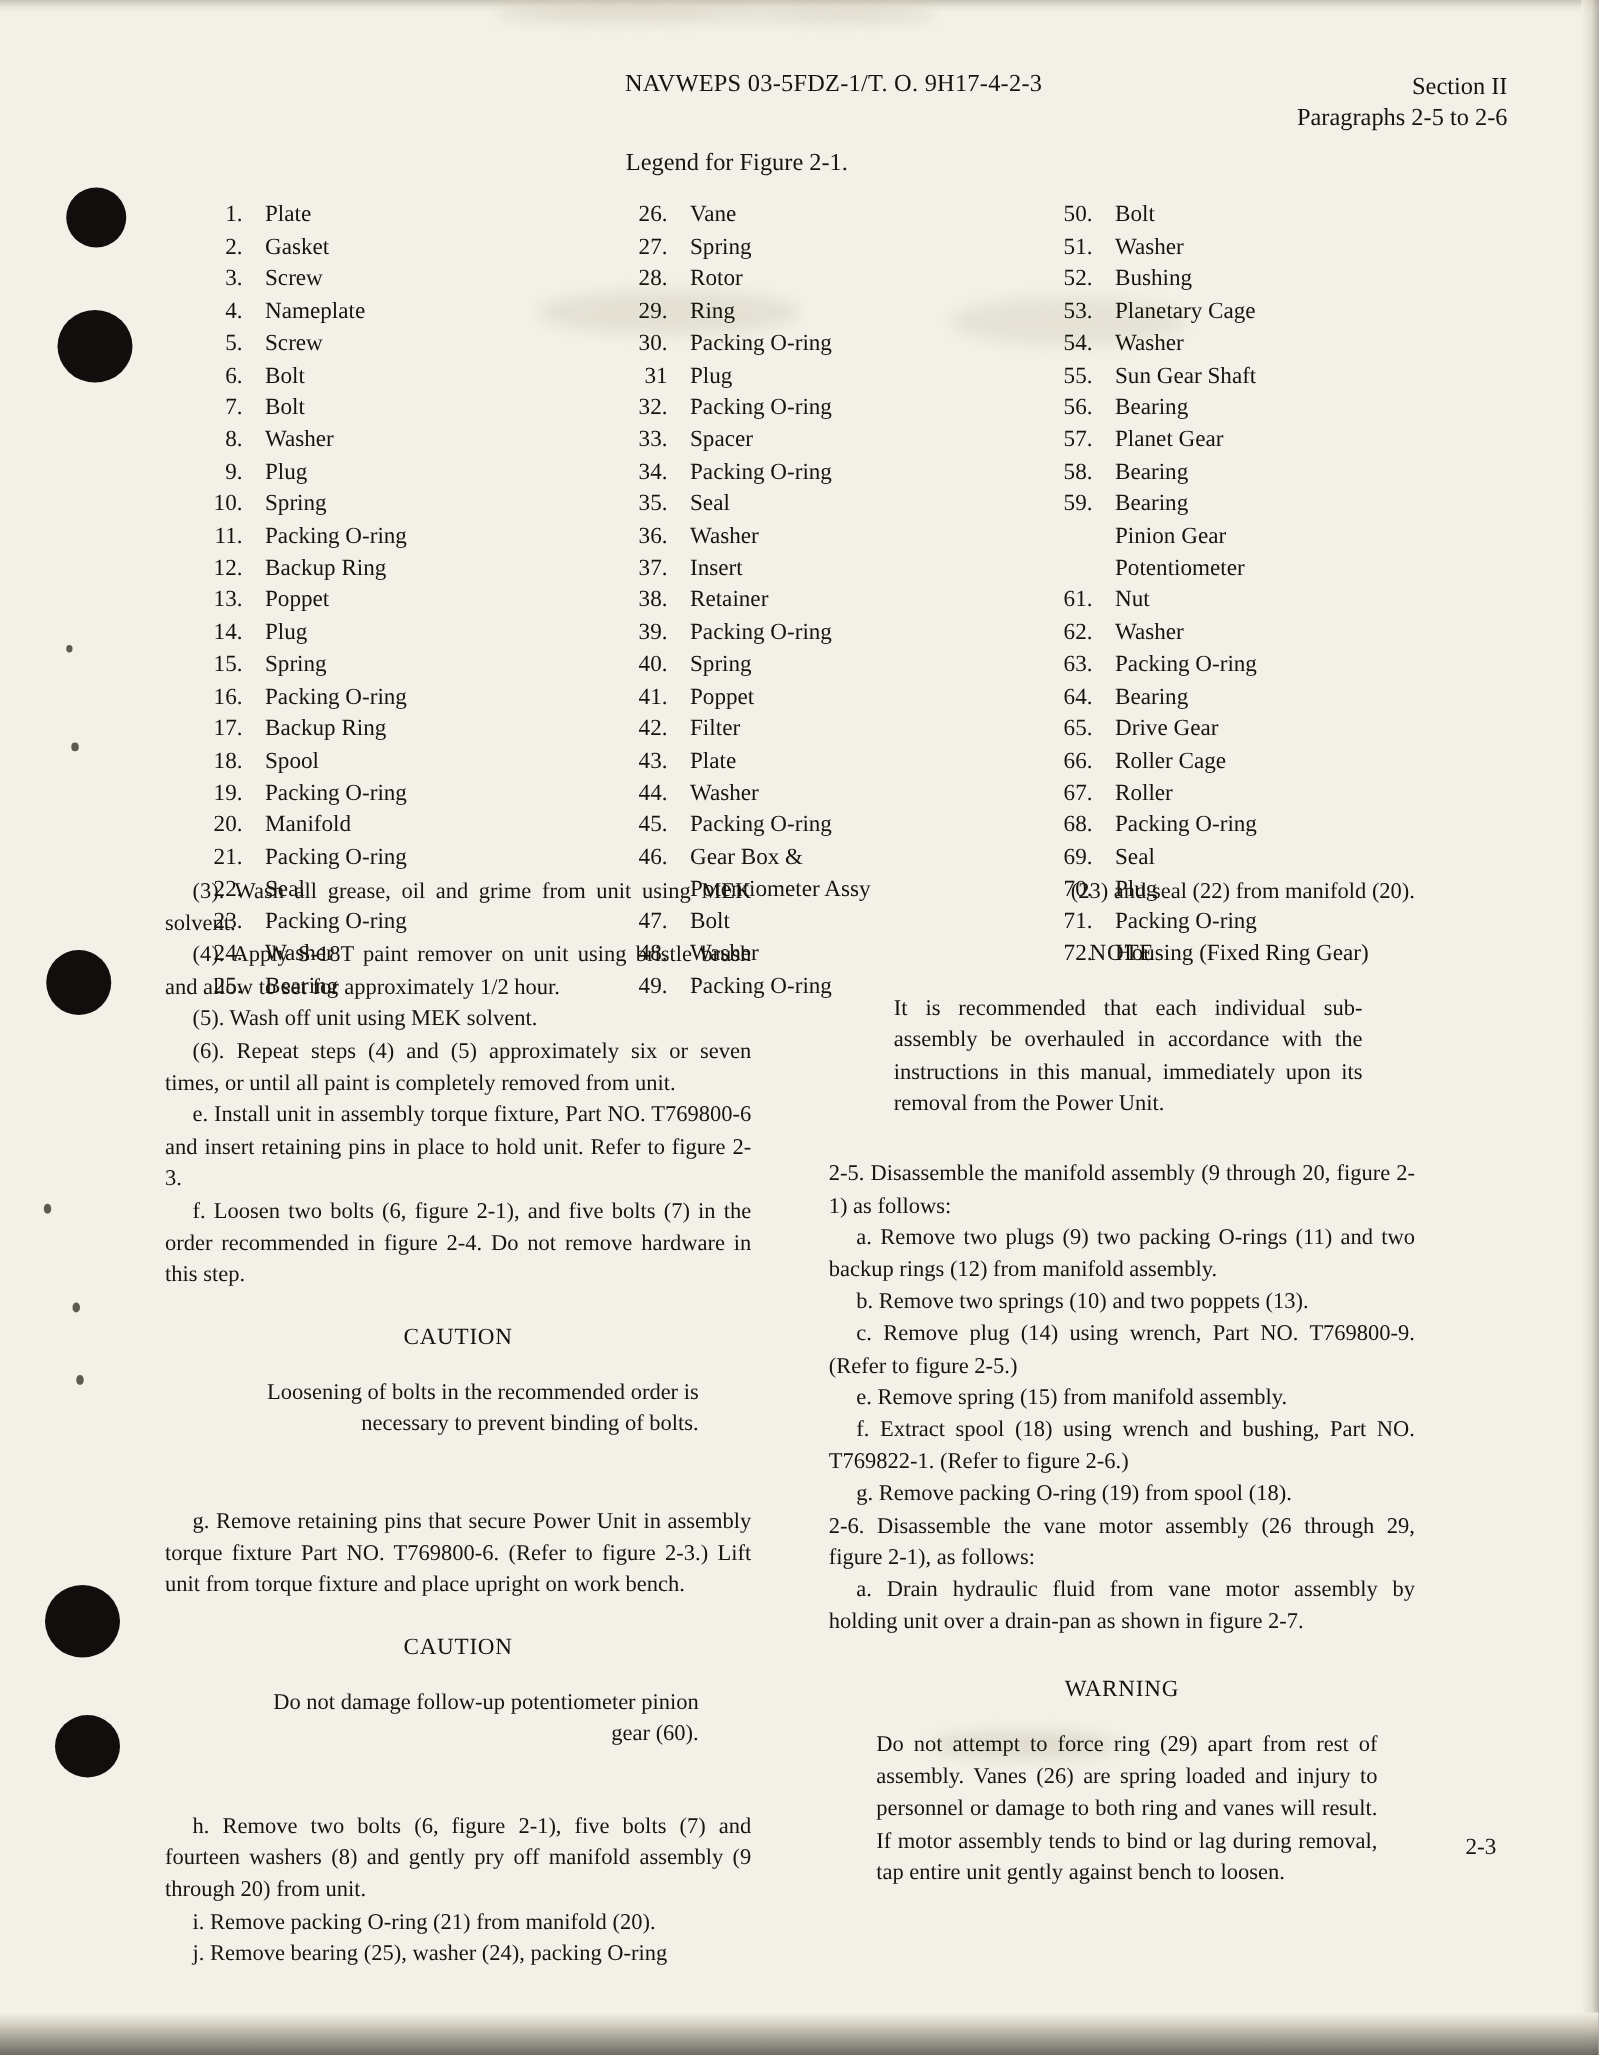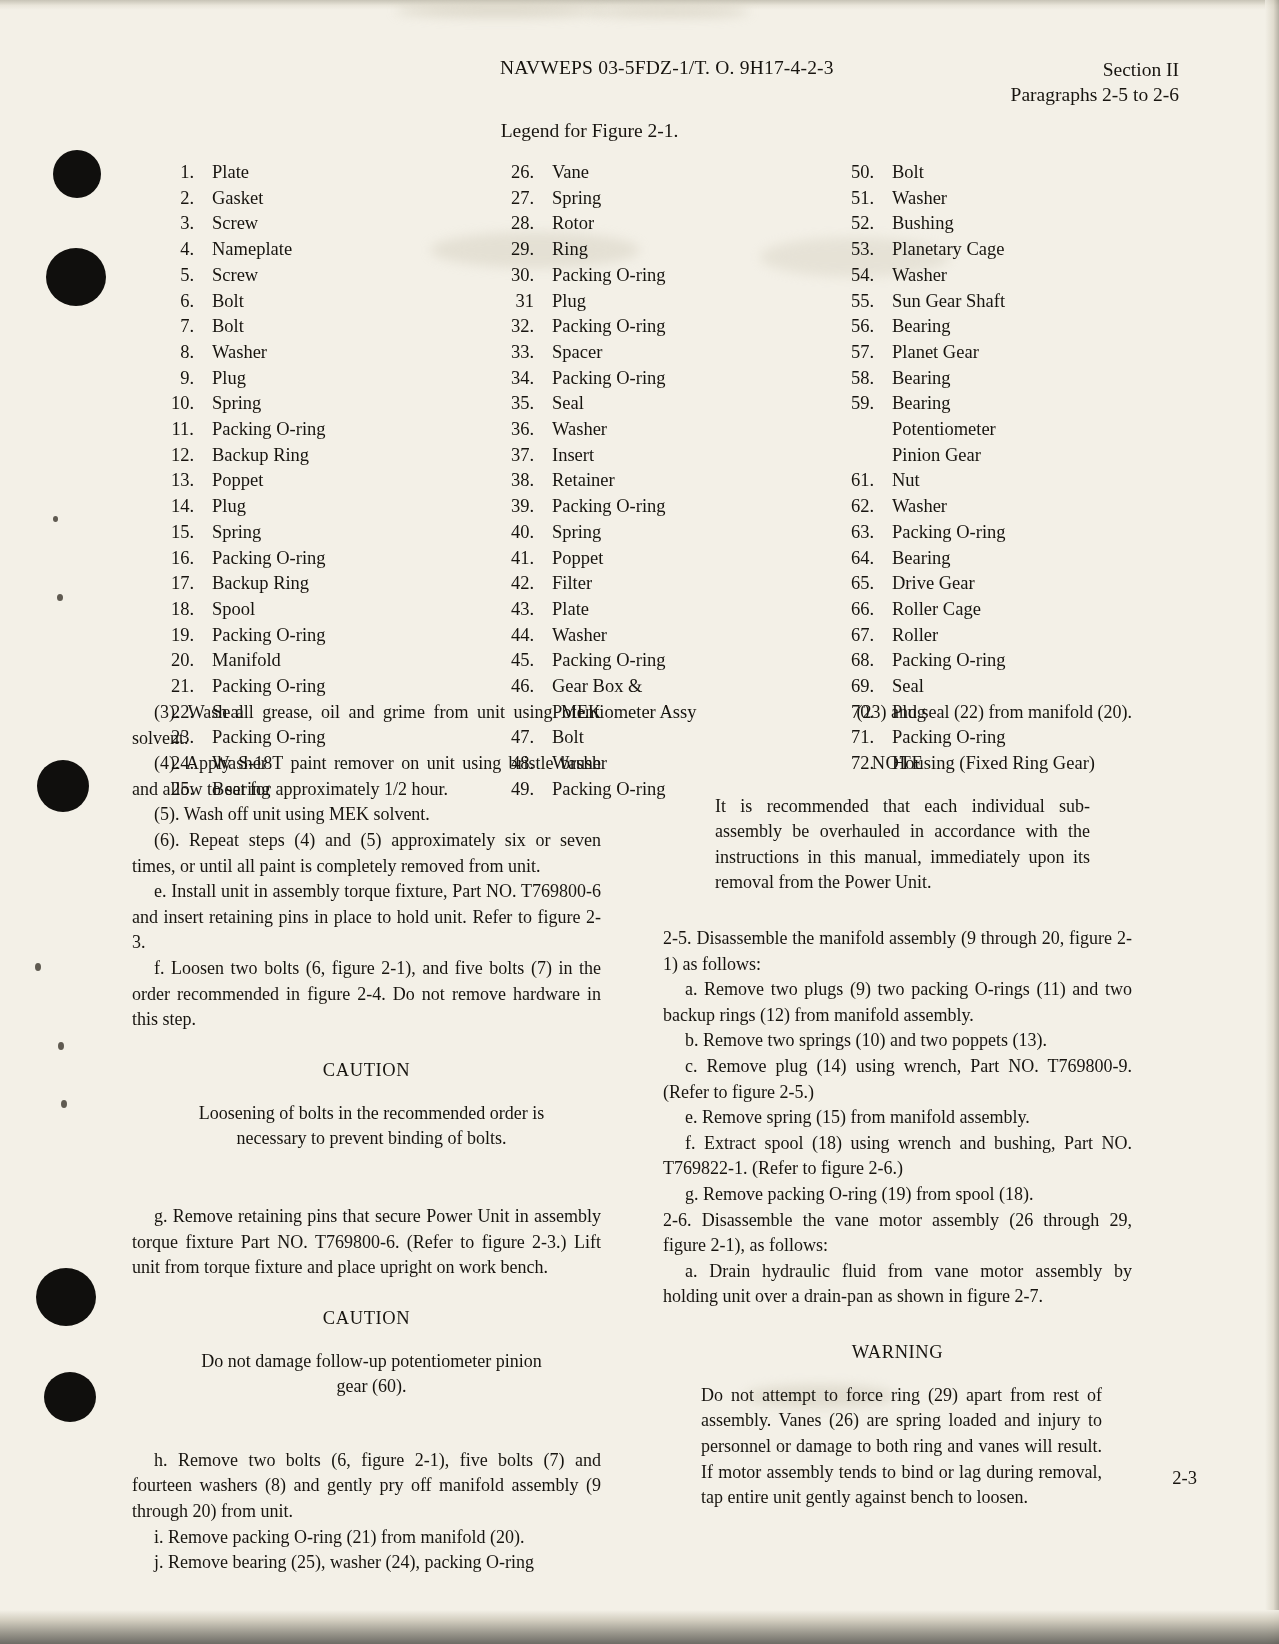--- a/index.html
+++ b/index.html
@@ -50,21 +50,21 @@
     background: #3a352c;
     border-radius: 50%;
     opacity: .8;
   }
   
   .hdr-left {
     position: absolute; left: 500px; top: 57px;
     font-size: 19.5px; letter-spacing: .2px; white-space: nowrap;
   }
   .hdr-right {
-    position: absolute; right: 100px; top: 57px;
+    position: absolute; right: 73px; top: 57px;
     text-align: right; font-size: 19.5px; line-height: 25px;
   }
   .legend-title {
     position: absolute; left: 0; top: 120px; width: 1279px;
     text-align: center; font-size: 19.5px;
     padding-right: 100px; box-sizing: border-box;
   }
   
   .legend {
     position: absolute; left: 150px; top: 160px;
@@ -106,21 +106,21 @@
     margin: 27px 0 0 0;
     text-align: center;
     font-size: 18.5px;
     letter-spacing: .6px;
   }
   .boxed {
     margin: 20px 0 0 0;
     padding: 0 42px 0 52px;
     font-size: 18px;
     line-height: 25.6px;
-    text-align: center;
+    text-align: right;
   }
   .boxed.just { text-align: justify; }
   .pagenum {
     position: absolute; right: 82px; top: 1468px;
     font-size: 18.5px;
   }
 </style>
 </head>
 <body>
 
@@ -394,25 +394,25 @@
         <div class="lrow">
           <span class="lnum">58.</span>
           <span class="ltxt">Bearing</span>
         </div>
         <div class="lrow">
           <span class="lnum">59.</span>
           <span class="ltxt">Bearing</span>
         </div>
         <div class="lrow lcont">
           <span class="lnum"></span>
-          <span class="ltxt">Potentiometer</span>
+          <span class="ltxt">Pinion Gear</span>
         </div>
         <div class="lrow lcont">
           <span class="lnum"></span>
-          <span class="ltxt">Pinion Gear</span>
+          <span class="ltxt">Potentiometer</span>
         </div>
         <div class="lrow">
           <span class="lnum">61.</span>
           <span class="ltxt">Nut</span>
         </div>
         <div class="lrow">
           <span class="lnum">62.</span>
           <span class="ltxt">Washer</span>
         </div>
         <div class="lrow">

